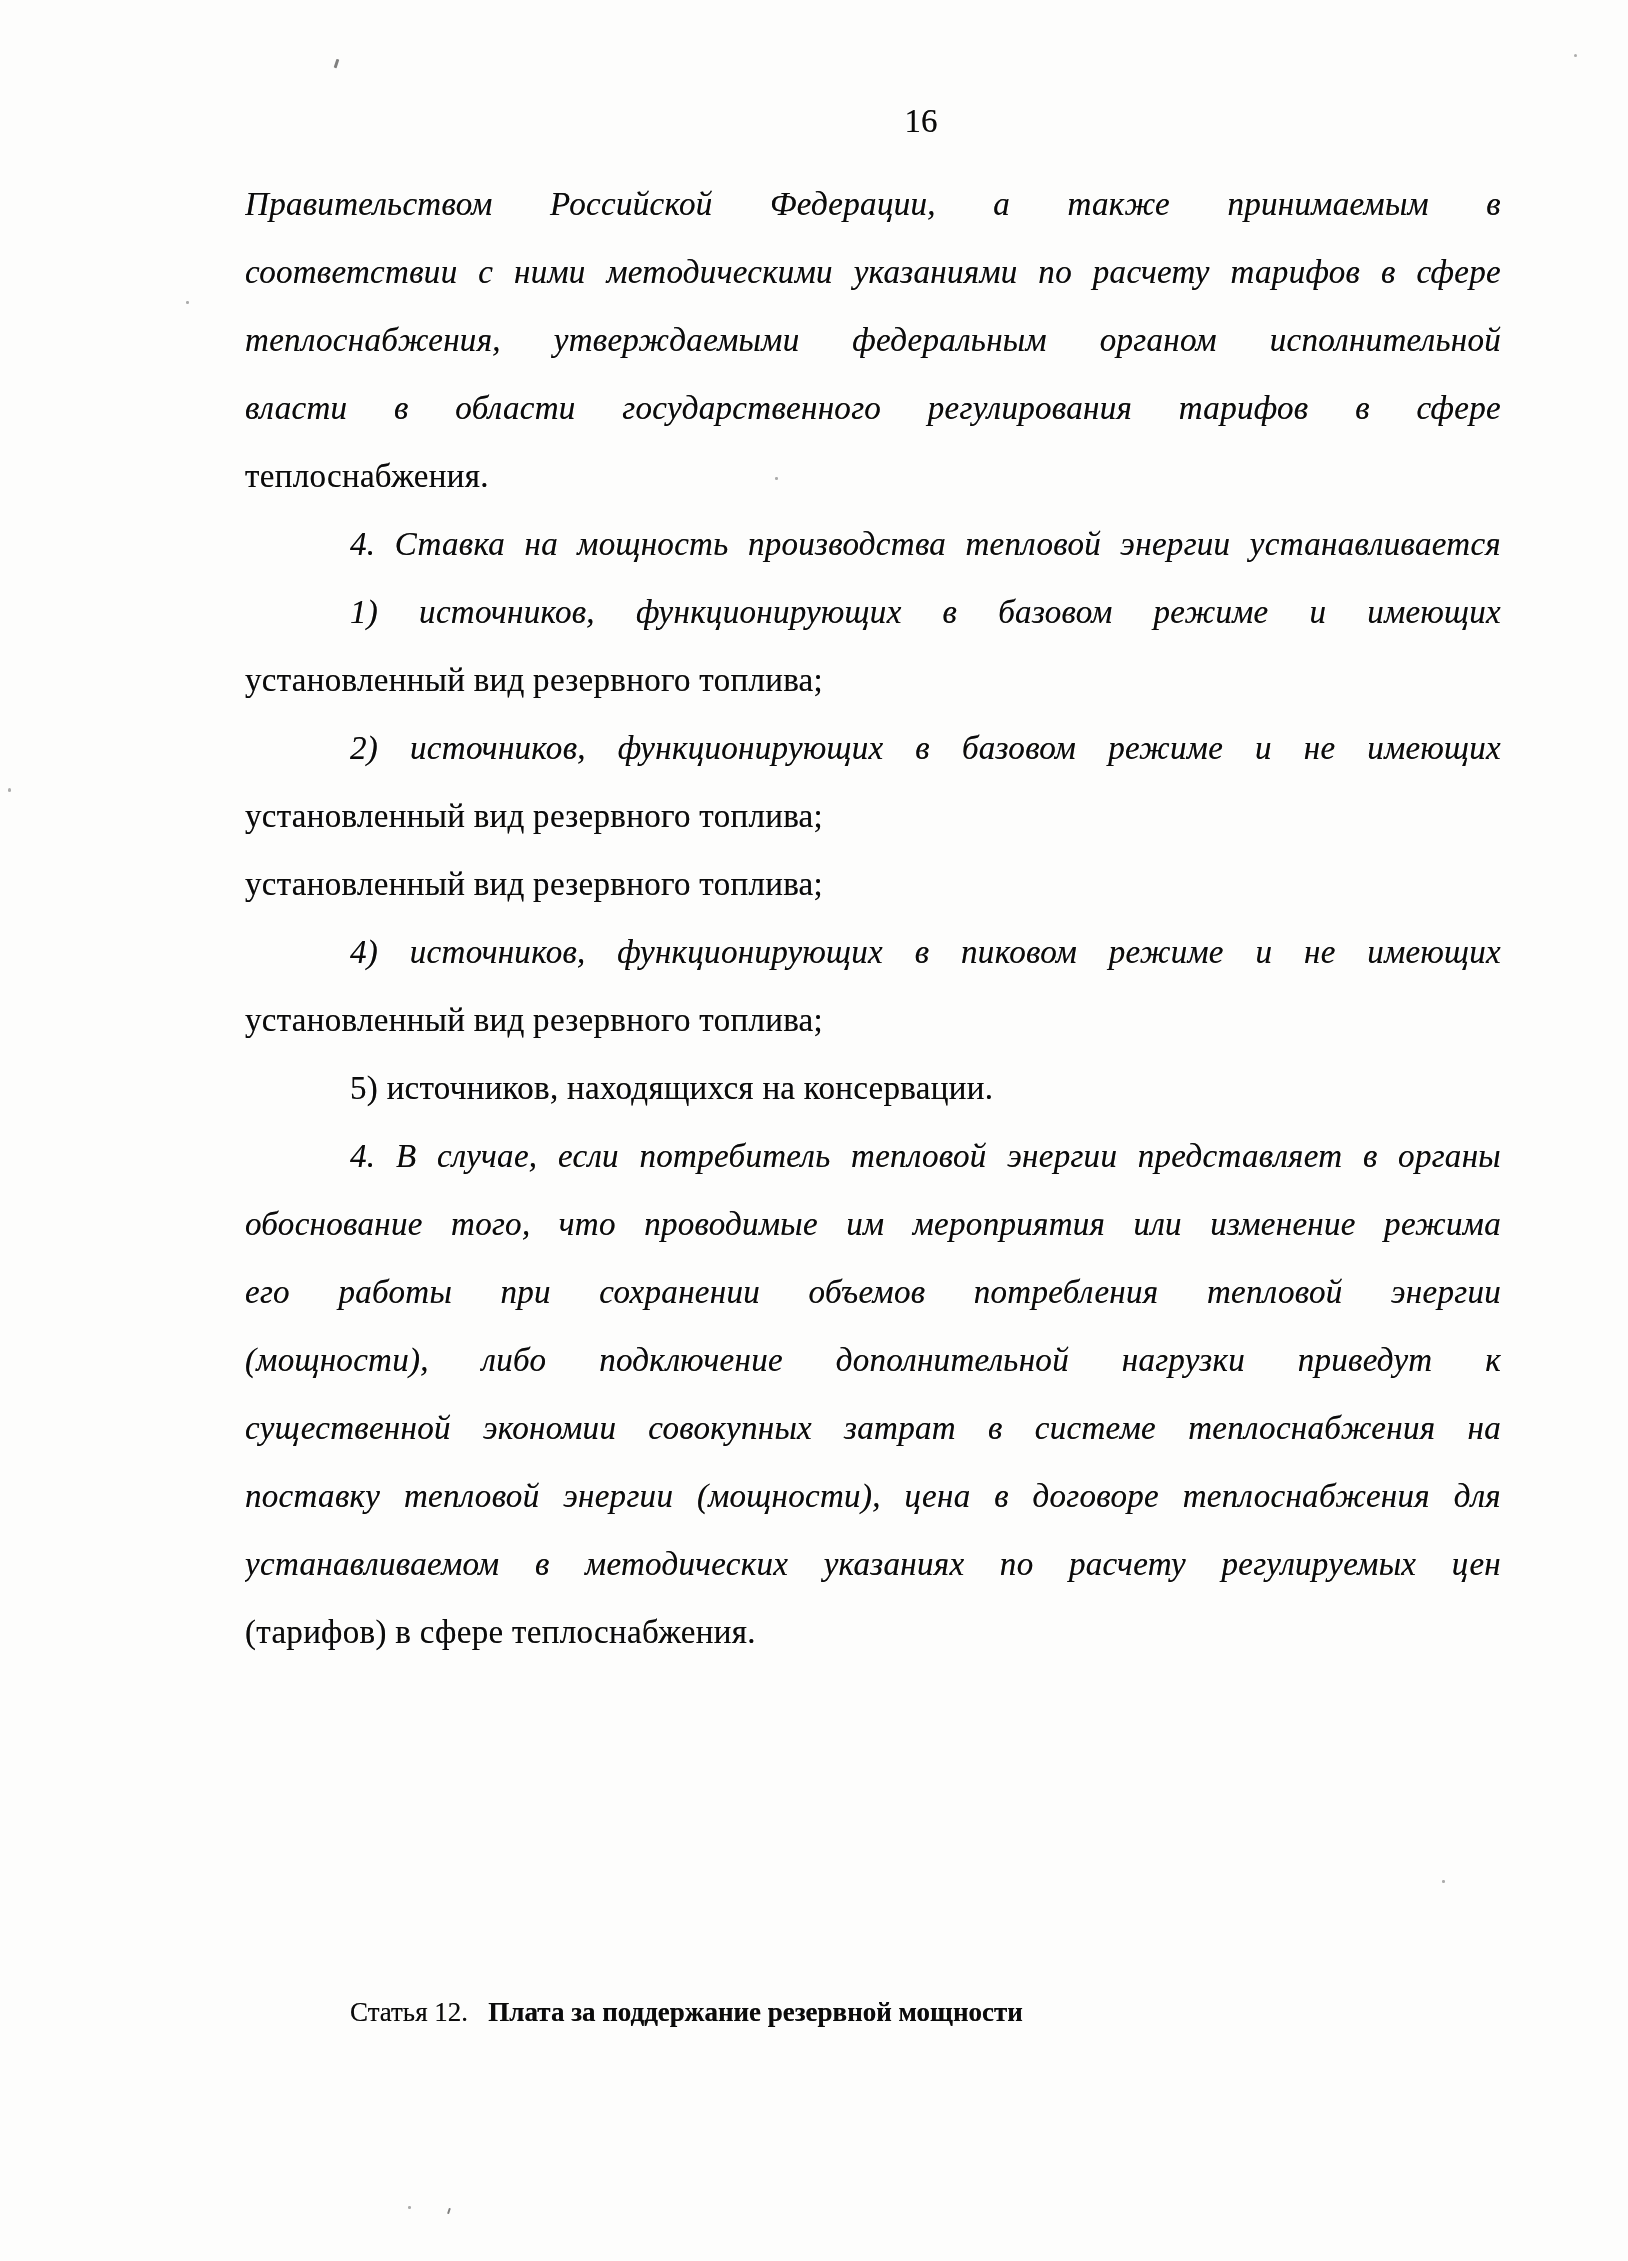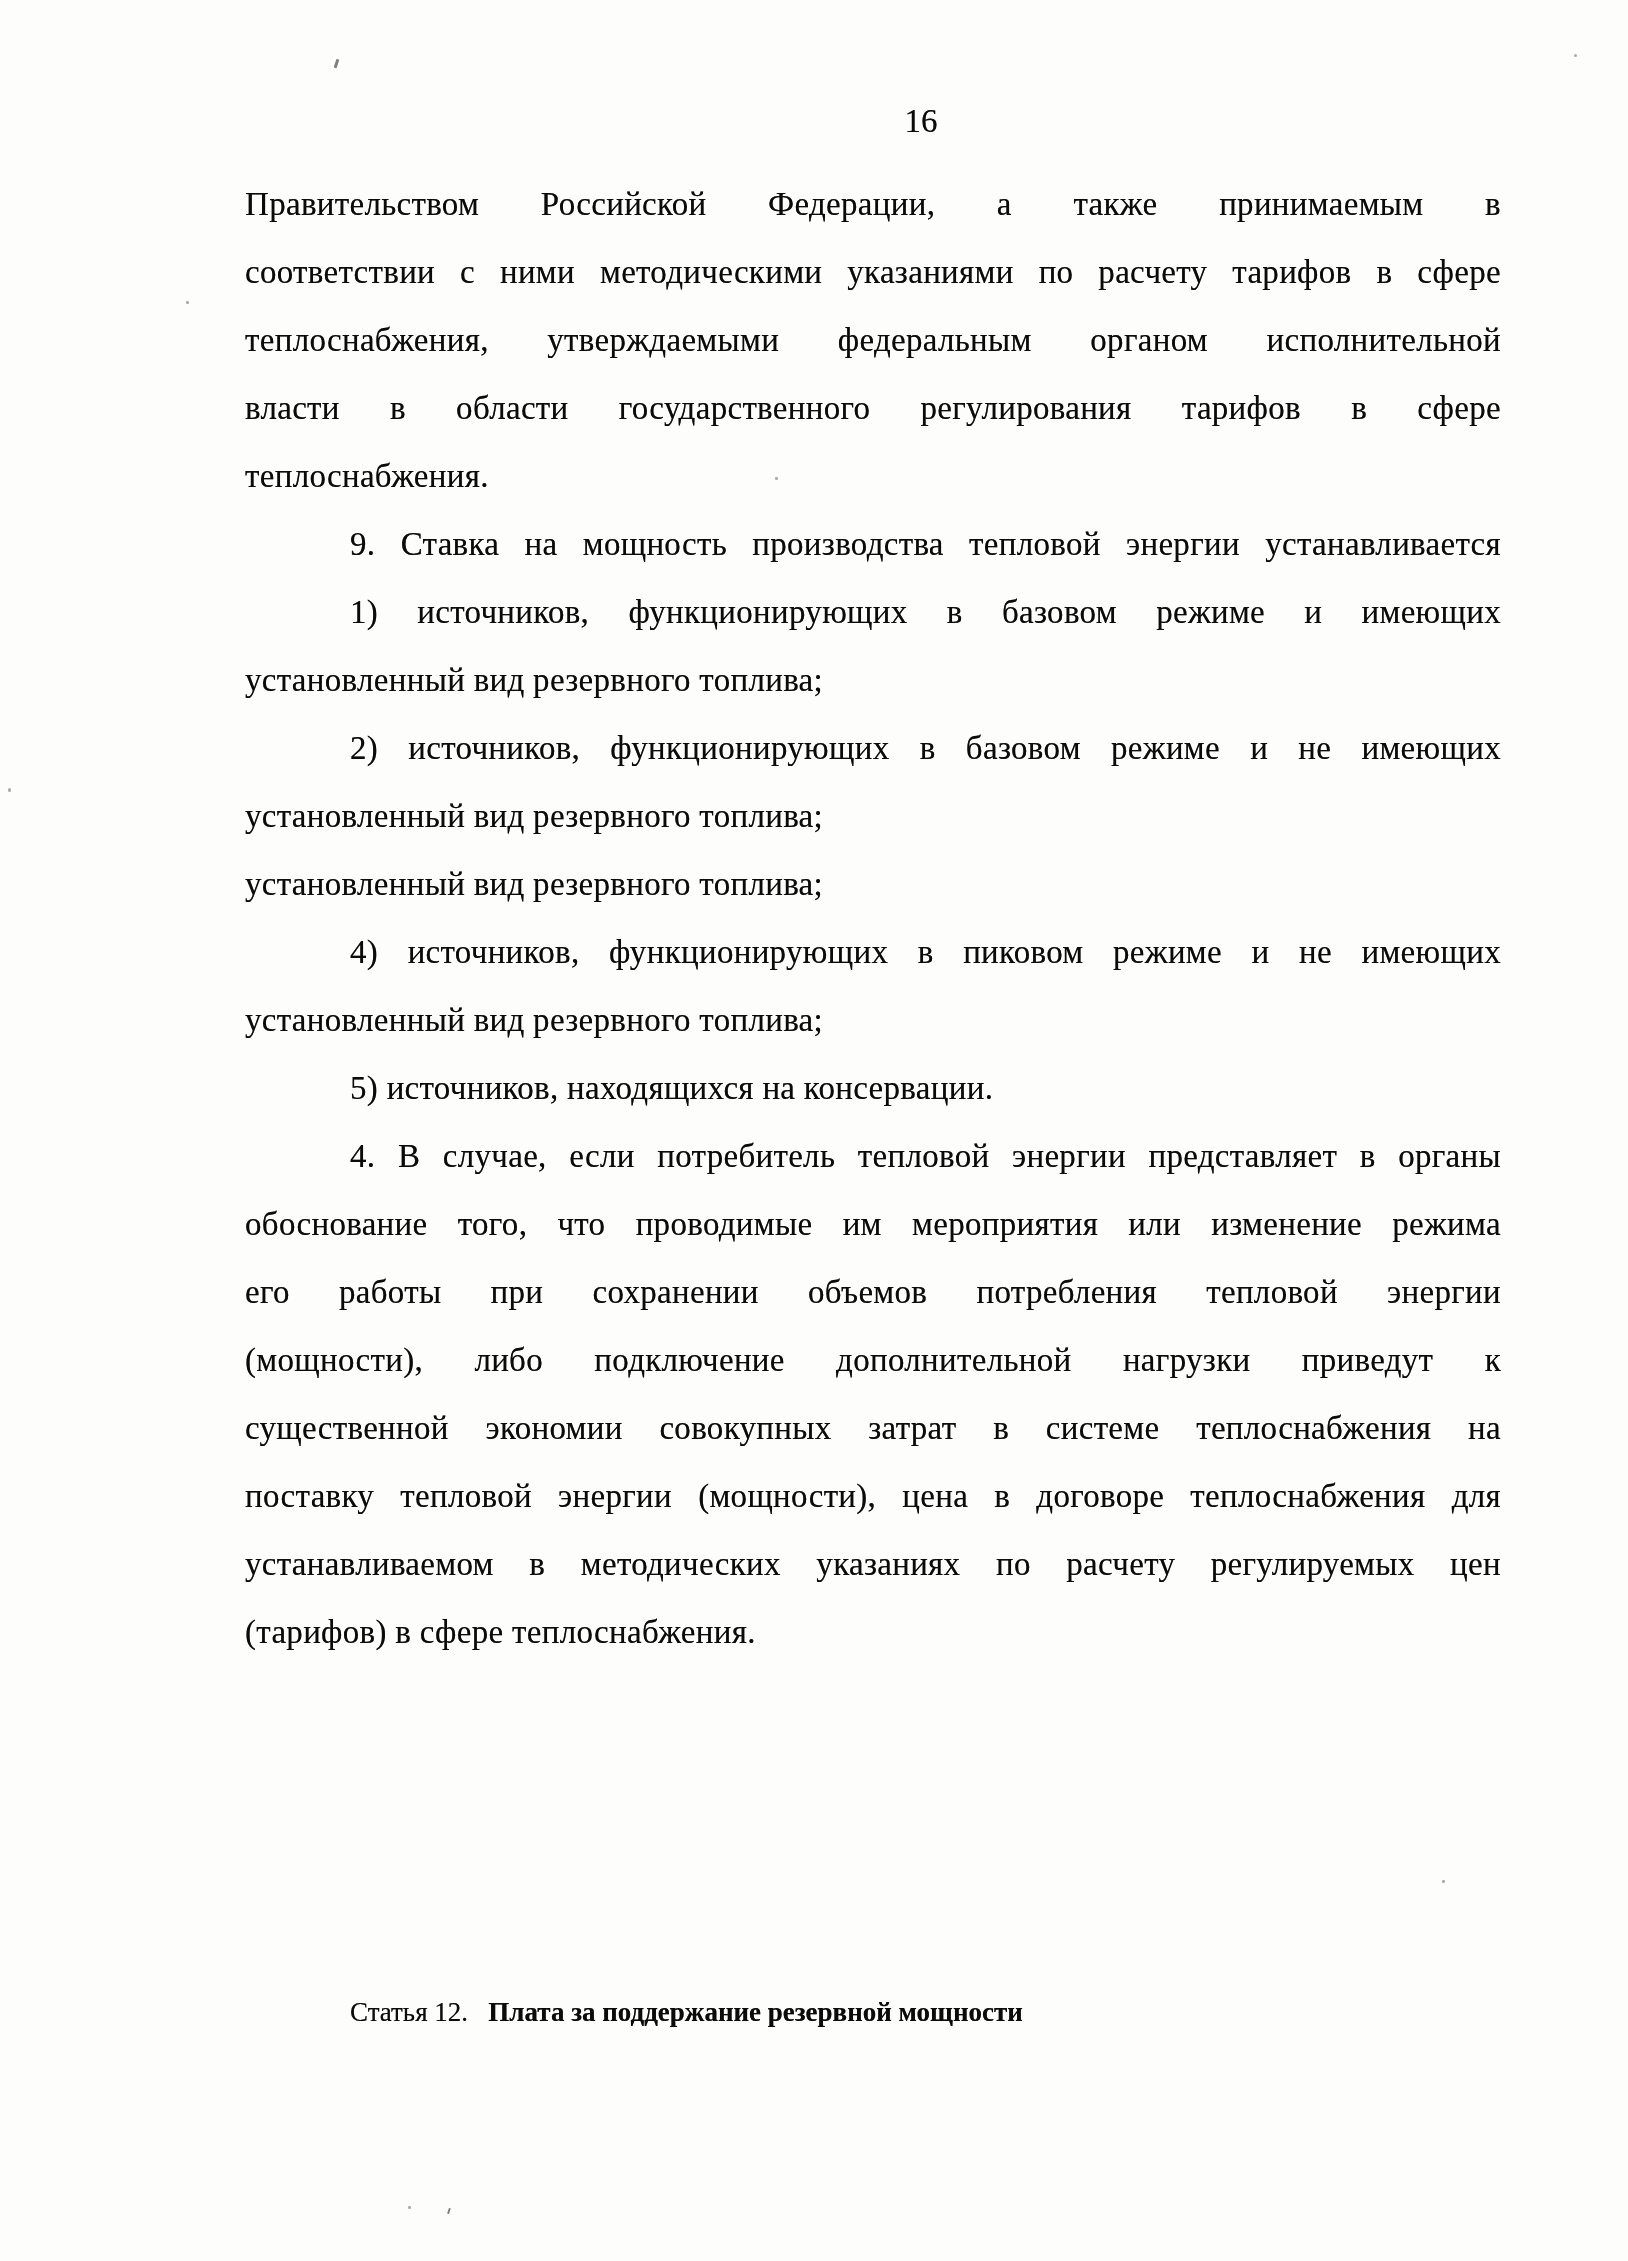--- a/index.html
+++ b/index.html
@@ -40,20 +40,21 @@
     line-height: 68px;
     height: 68px;
     overflow: hidden;
     letter-spacing: 0.3px;
     text-shadow: 0 0 0.6px rgba(0,0,0,.55);
     white-space: normal;
   }
   .line.just {
     text-align: justify;
     text-align-last: justify;
+    font-style: italic;
   }
   .line.ind {
     text-indent: 105px;
   }
   .article-heading {
     position: absolute;
     left: 245px;
     top: 1978px;
     width: 1256px;
     font-size: 27px;
@@ -83,21 +84,21 @@
 <div class="page">
 
   <div class="page-number">16</div>
 
   <div class="text-block">
       <div class="line just">Правительством Российской Федерации, а также принимаемым в</div>
       <div class="line just">соответствии с ними методическими указаниями по расчету тарифов в сфере</div>
       <div class="line just">теплоснабжения, утверждаемыми федеральным органом исполнительной</div>
       <div class="line just">власти в области государственного регулирования тарифов в сфере</div>
       <div class="line">теплоснабжения.</div>
-      <div class="line just ind">9. Ставка на мощность производства тепловой энергии устанавливается</div>
+      <div class="line just ind">4. Ставка на мощность производства тепловой энергии устанавливается</div>
       <div class="line just ind">1) источников, функционирующих в базовом режиме и имеющих</div>
       <div class="line">установленный вид резервного топлива;</div>
       <div class="line just ind">2) источников, функционирующих в базовом режиме и не имеющих</div>
       <div class="line">установленный вид резервного топлива;</div>
       <div class="line">установленный вид резервного топлива;</div>
       <div class="line just ind">4) источников, функционирующих в пиковом режиме и не имеющих</div>
       <div class="line">установленный вид резервного топлива;</div>
       <div class="line ind">5) источников, находящихся на консервации.</div>
       <div class="line just ind">4. В случае, если потребитель тепловой энергии представляет в органы</div>
       <div class="line just">обоснование того, что проводимые им мероприятия или изменение режима</div>

